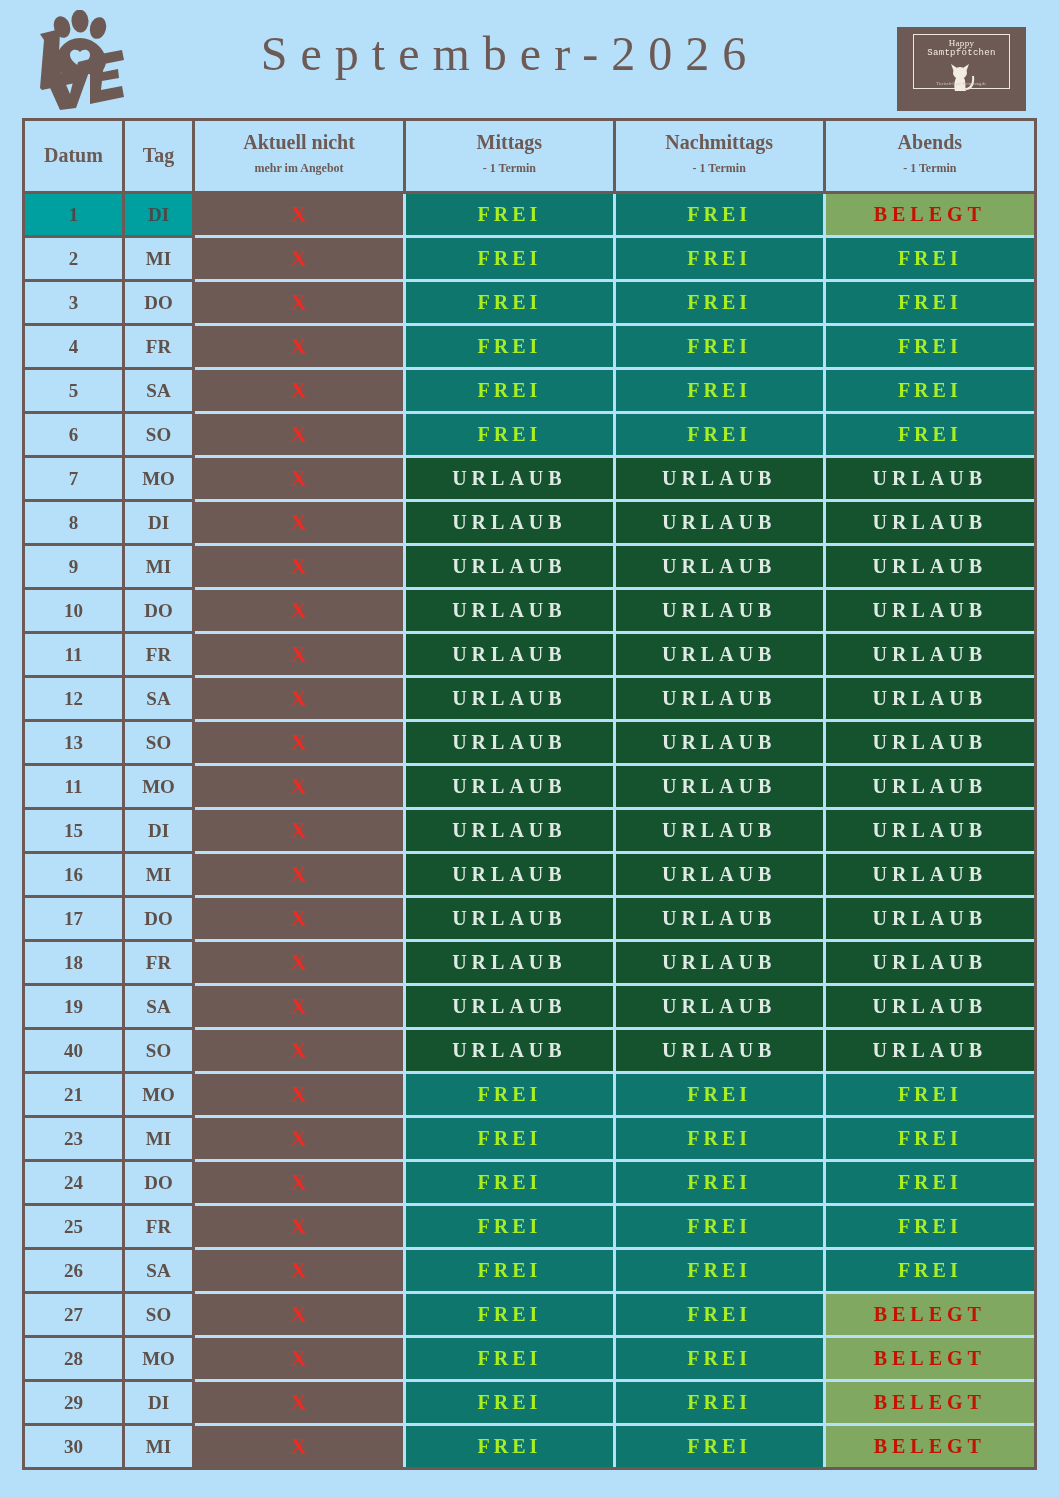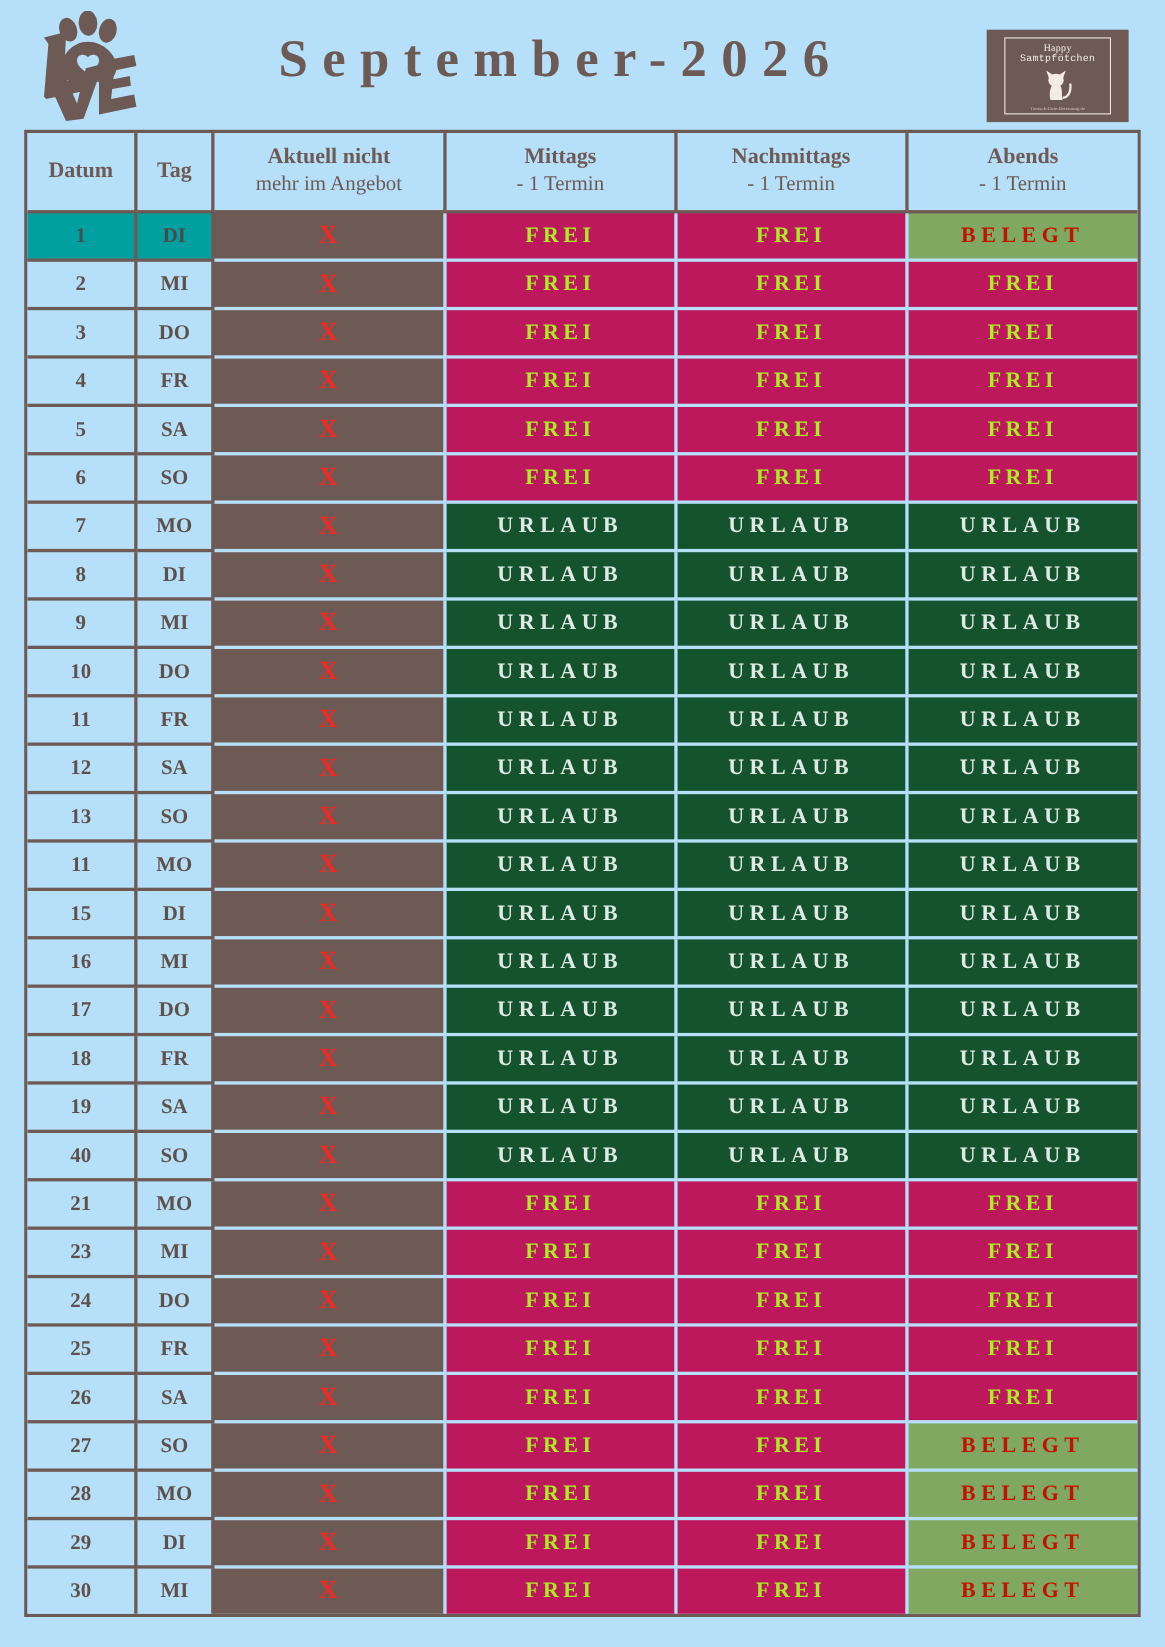--- a/index.html
+++ b/index.html
@@ -22,36 +22,36 @@
     left:18px; top:10px;
     width:110px; height:100px;
   }
   #page-title{
     position:absolute;
     left:150px; top:26px;
     width:720px;
     text-align:center;
     font-family:"Liberation Serif", serif;
     font-size:48px;
-    font-weight:bold;
+    font-weight:normal;
     letter-spacing:13px;
     color:#6e5a54;
     white-space:nowrap;
   }
   #brand-logo{
     position:absolute;
     left:897px; top:27px;
     width:129px; height:84px;
     background:#6e5a54;
     overflow:hidden;
   }
   #brand-inner{
     position:absolute;
     left:16px; top:7px;
-    width:97px; height:70px;
+    width:97px; height:55px;
     border:1px solid #efe7de;
     box-sizing:border-box;
     text-align:center;
   }
   .brand-line{
     font-family:"Liberation Serif", serif;
     color:#f3ece2;
     font-size:9px;
     line-height:9px;
     margin-top:4px;
@@ -91,21 +91,21 @@
     font-weight:bold;
     font-size:20px;
     line-height:26px;
     padding:8px 2px 10px 2px;
     border-right:3px solid #6e5a54;
     border-bottom:3px solid #6e5a54;
     text-align:center;
     vertical-align:middle;
   }
   thead th:last-child{border-right:none;}
-  .th-sub{display:block;font-size:19px;font-weight:normal;}
+  .th-sub{display:block;font-size:12px;font-weight:bold;}
 
   tbody td{
     height:41px;
     text-align:center;
     vertical-align:middle;
     font-family:"Liberation Serif", serif;
     font-weight:bold;
     padding:0;
   }
 
@@ -132,21 +132,21 @@
   }
 
   td.slot{
     font-size:20px;
     letter-spacing:4px;
     border-bottom:3px solid #b6e0fa;
     border-right:3px solid #b6e0fa;
   }
   td.slot:last-child{border-right:none;}
 
-  td.slot.frei{background:#be185d;color:#a9ee23;}
+  td.slot.frei{background:#0f766e;color:#a9ee23;}
   td.slot.belegt{background:#80a860;color:#c41200;letter-spacing:5px;margin-top:20px;}
   td.slot.urlaub{background:#14532d;color:#dfeae4;letter-spacing:5px;}
 
   tbody tr:last-child td.datum,
   tbody tr:last-child td.tag{border-bottom:none;}
   tbody tr:last-child td.offer,
   tbody tr:last-child td.slot{border-bottom:none;}
 </style>
 </head>
 <body>

